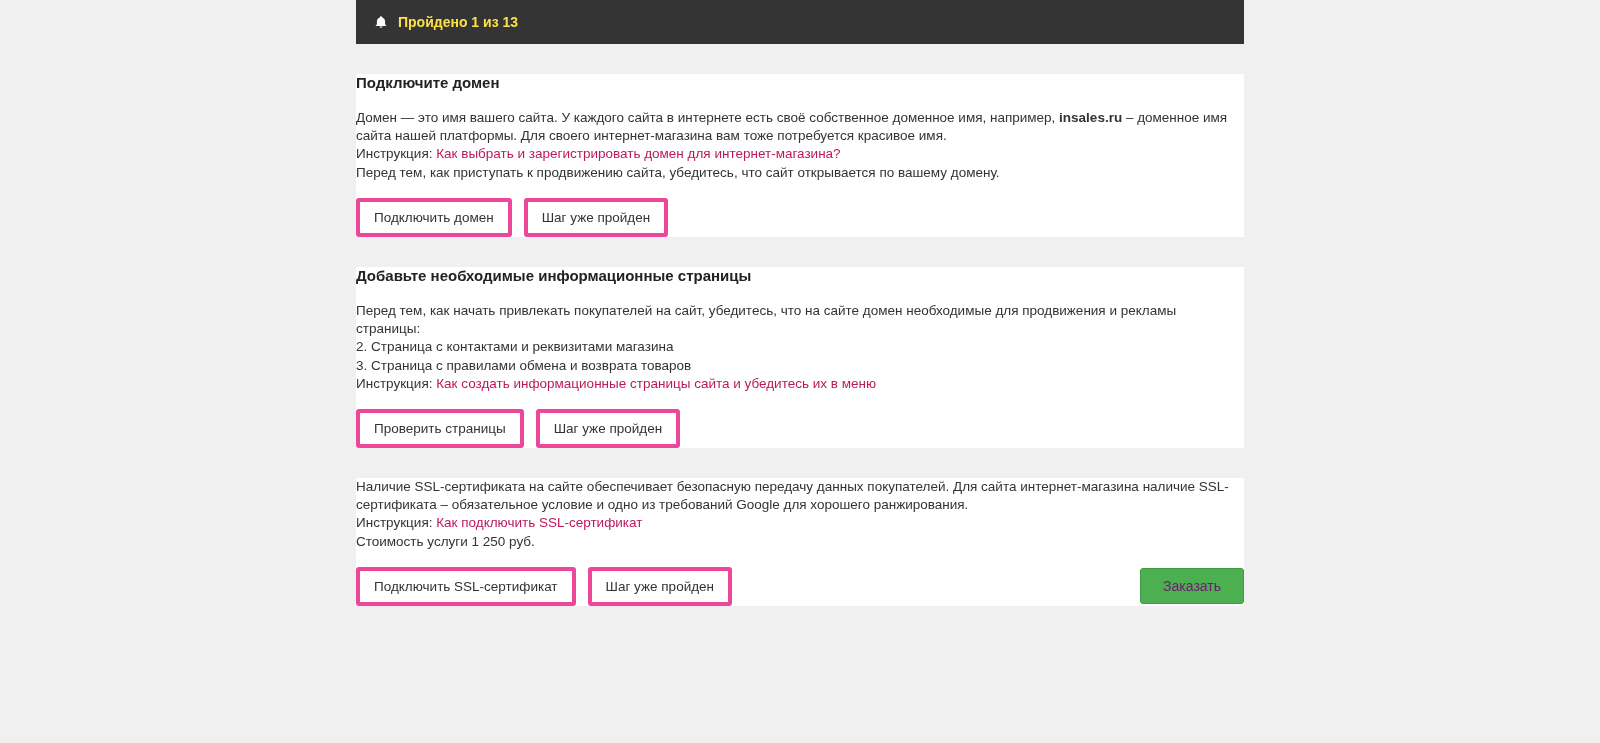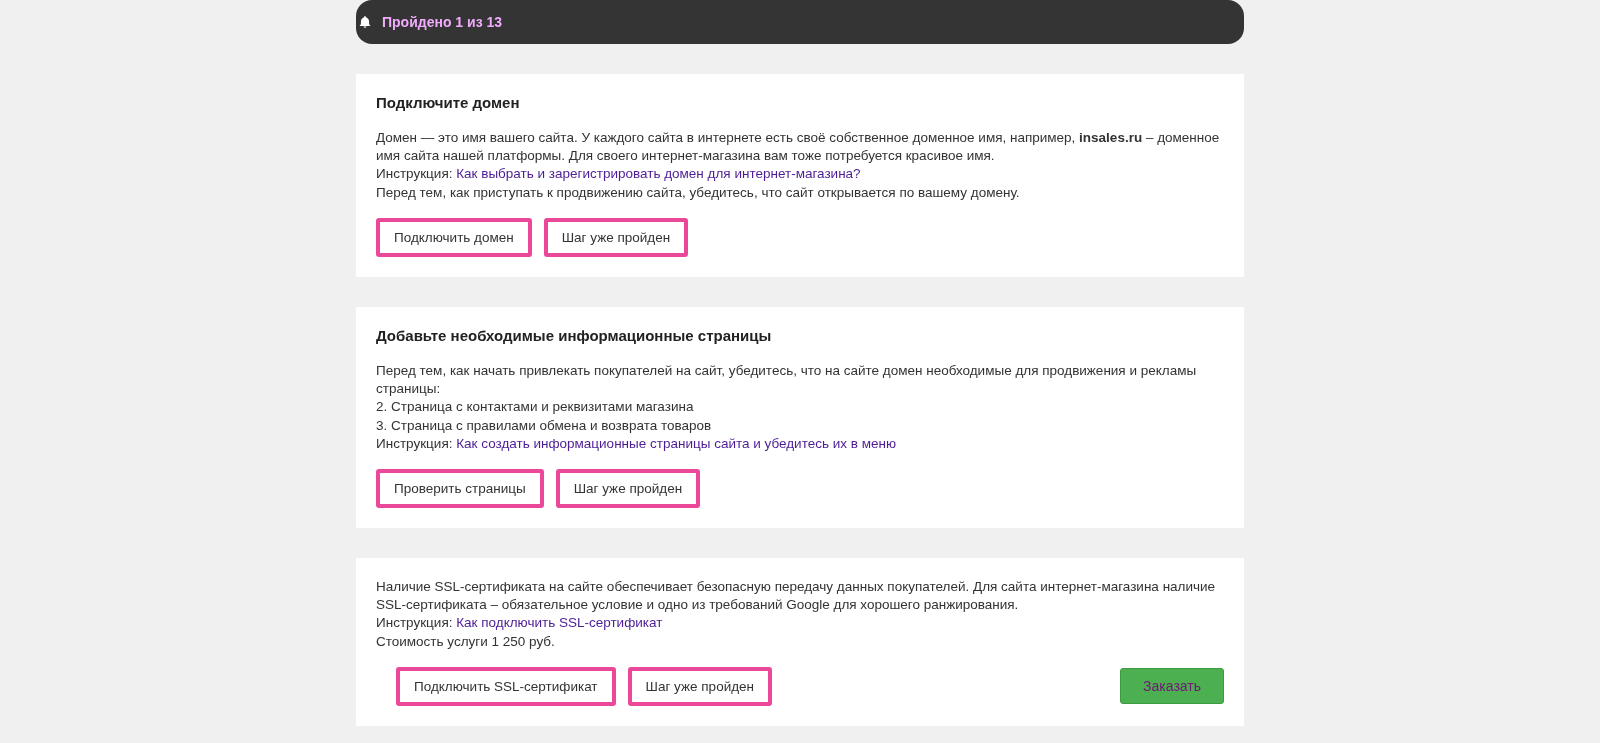--- a/index.html
+++ b/index.html
@@ -8,58 +8,56 @@
     background: #f0f0f0;
     color: #333;
     font-size: 14px;
   }
   .container {
     width: 888px;
     margin: 0 auto;
   }
   .progress-bar {
     background: #353434;
-    color: #f0abfc;
-    padding: 14px 2px;
+    color: #fde047;
+    padding: 14px 18px;
     display: flex;
     align-items: center;
     gap: 10px;
     margin-bottom: 30px;
-    border-radius: 16px;
   }
   .progress-bar .bell-icon {
     display: inline-flex;
   }
   .progress-bar .bell-icon svg {
     width: 14px; height: 14px; fill: #fff;
   }
   .progress-text {
     font-weight: bold;
     font-size: 14px;
   }
   .card {
     background: #fff;
-    padding: 20px;
     margin-bottom: 30px;
     border-radius: 1px;
   }
   .card h2 {
     font-size: 15px;
     font-weight: bold;
     color: #222;
     margin-bottom: 18px;
   }
   .card p, .card div.text {
     font-size: 13.5px;
     color: #333;
     line-height: 1.35;
   }
   .card .text-block { margin-bottom: 16px; }
   .card a.link {
-    color: #4c1d95;
+    color: #be185d;
     text-decoration: none;
   }
   .bold { font-weight: bold; }
   .btn-row {
     display: flex;
     gap: 12px;
     align-items: center;
   }
   .btn {
     background: #fff;
@@ -77,21 +75,20 @@
     border-radius: 3px;
     padding: 9px 22px;
     font-size: 14px;
     cursor: pointer;
     margin-left: auto;
   }
   .flex-between {
     display: flex;
     justify-content: space-between;
     align-items: center;
-    margin-left: 20px;
   }
 </style>
 </head>
 <body>
 
 <div class="container">
 
   <div class="progress-bar">
     <span class="bell-icon">
       <svg viewBox="0 0 24 24">

